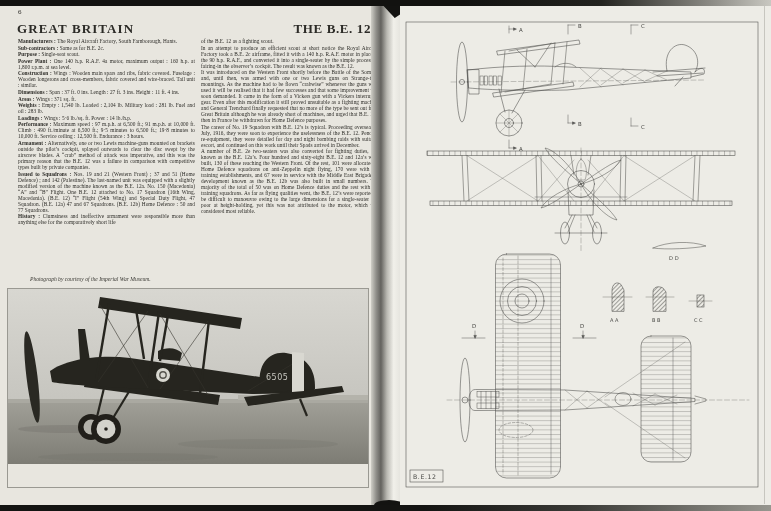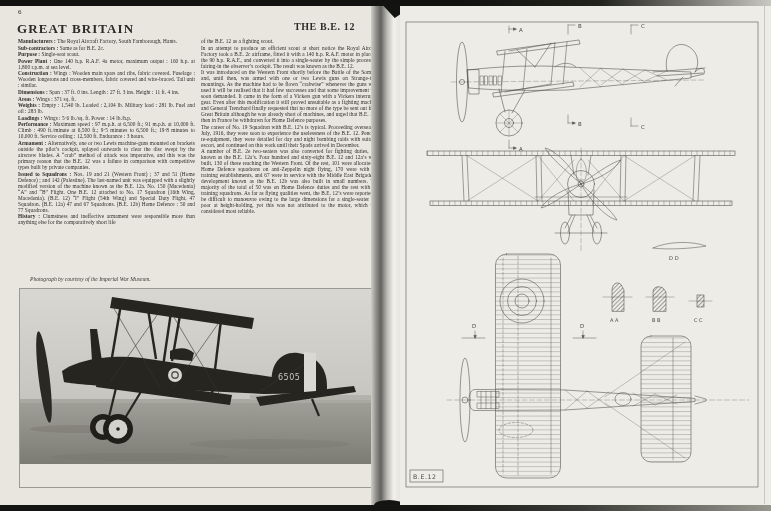--- a/index.html
+++ b/index.html
@@ -3,28 +3,28 @@
 <meta charset="utf-8">
 <style>
   html,body{margin:0;padding:0;background:#6b6a66;}
   #scan{position:relative;width:771px;height:511px;overflow:hidden;
         font-family:"Liberation Serif",serif;color:#2c2b27;background:#8a8984;}
 
   
   .left-page{position:absolute;left:0;top:0;width:377px;height:511px;background:#e8e6df;}
   .pagenum{position:absolute;left:18px;top:8px;font-size:7px;}
   .run-head-left{position:absolute;left:17px;top:21px;font-size:13px;font-weight:bold;letter-spacing:1.1px;}
-  .run-head-right{position:absolute;right:22px;top:21px;font-size:10px;font-weight:bold;letter-spacing:0.6px;text-align:right;}
+  .run-head-right{position:absolute;right:6px;top:21px;font-size:13px;font-weight:bold;letter-spacing:0.6px;text-align:right;}
   .col{position:absolute;top:38px;height:240px;overflow:hidden;font-size:5.3px;line-height:6px;text-align:justify;letter-spacing:0.05px;}
   #col1{left:18px;width:177px;}
   #col2{left:201px;width:178px;}
   .para{margin:0 0 0.6px 0;}
   .lbl{font-weight:bold;}
   .caption{position:absolute;left:30px;top:276px;font-size:5.6px;font-style:italic;color:#3a3934;}
-  .photo{position:absolute;left:20px;top:289px;width:360px;height:198px;outline:1px solid #9a9992;}
+  .photo{position:absolute;left:8px;top:289px;width:360px;height:198px;outline:1px solid #9a9992;}
 
   
   .gutter{position:absolute;left:371px;top:0;width:29px;height:511px;
           background:linear-gradient(90deg,#cfcec7 0%,#8f8e89 18%,#63625e 34%,#b9b8b2 55%,#f1f0ea 78%,#e6e5df 100%);}
   .gutter-wedge-top{position:absolute;left:378px;top:0;width:44px;height:18px;background:#131311;
           clip-path:polygon(0 0,100% 0,38% 100%);}
   .gutter-blob-bottom{position:absolute;left:374px;top:500px;width:30px;height:11px;background:#131311;border-radius:50% 50% 0 0;}
 
   
   .right-page{position:absolute;left:400px;top:0;width:371px;height:511px;background:#edece6;}

